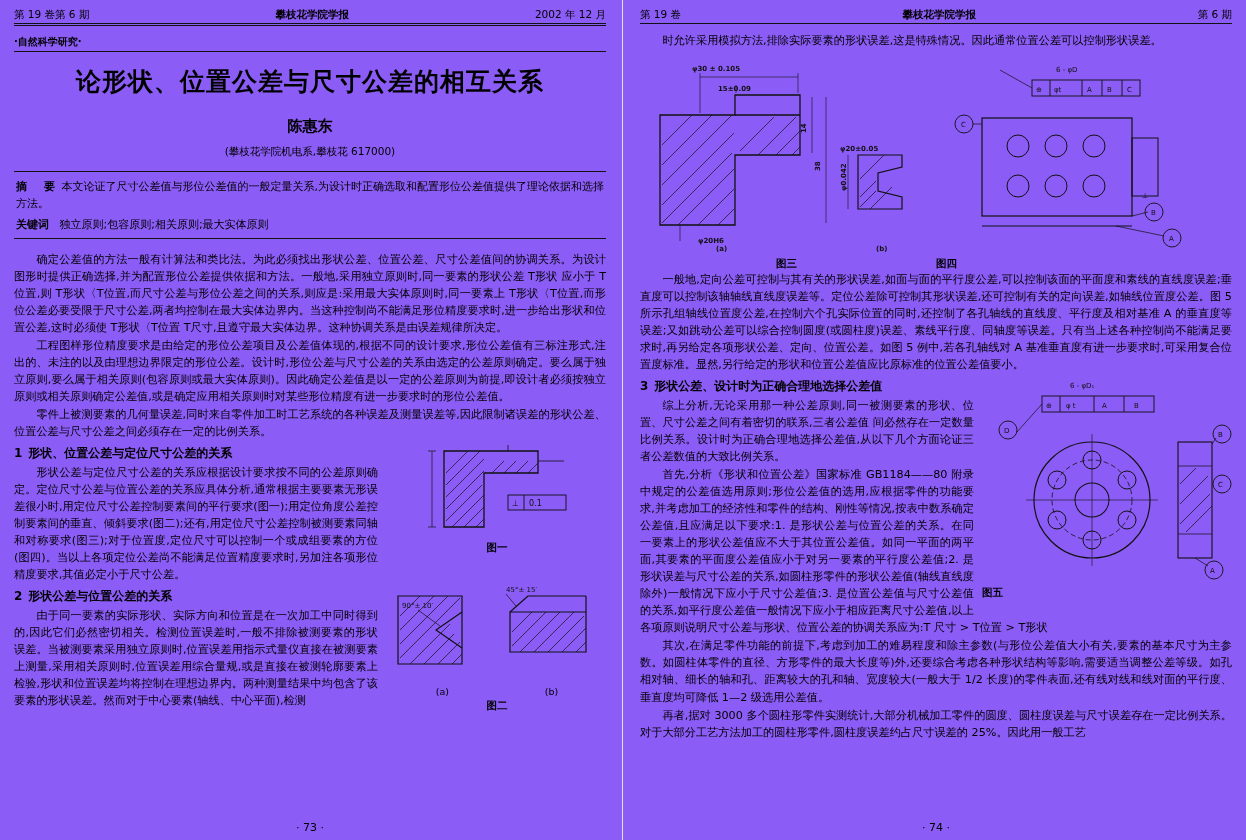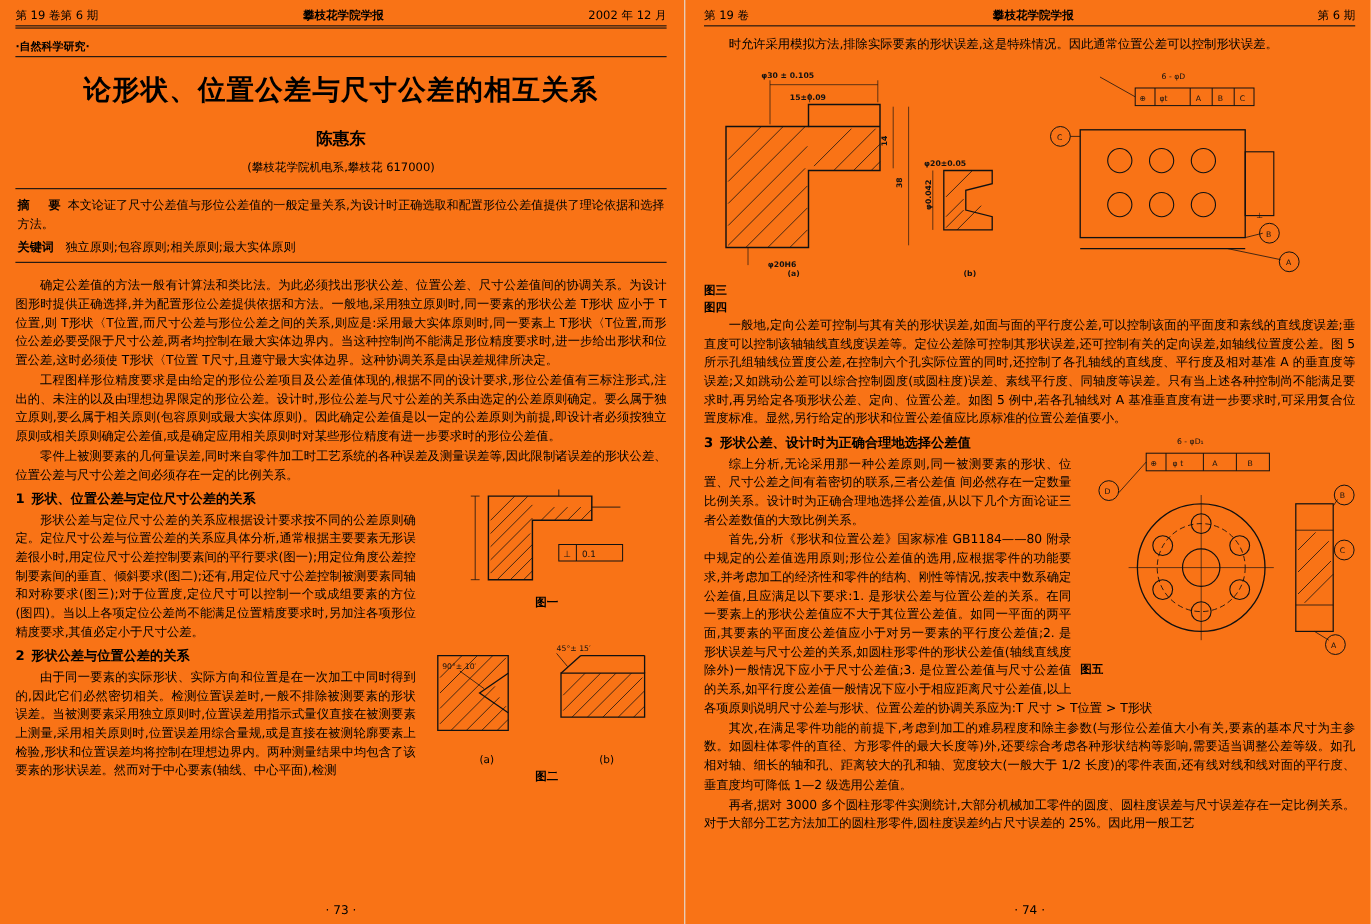--- a/index.html
+++ b/index.html
@@ -4,21 +4,21 @@
 <style>
   html,body{margin:0;padding:0;background:#fff;}
   body{
     width:1246px;height:840px;
     font-family:"DejaVu Sans","Liberation Sans",sans-serif;
     color:#000;
     overflow:hidden;
   }
   .scan{
     position:relative;width:1246px;height:840px;
-    background:#f97316;
+    background:#8b5cf6;
   }
   .page{
     position:absolute;top:0;height:840px;
     box-sizing:border-box;
     padding:8px 14px 0 14px;
   }
   .page-left{left:0;width:620px;}
   .page-right{left:626px;width:620px;}
   .gutter{
     position:absolute;left:622px;top:0;width:1px;height:840px;
@@ -275,21 +275,21 @@
               <line x1="230" y1="154" x2="252" y2="132"></line>
           </g>
           <line class="ln" stroke-width=".6" x1="208" y1="100" x2="208" y2="154"></line>
           <text class="txt-s" x="200" y="96">φ20±0.05</text>
           <text class="txt-s" x="206" y="136" transform="rotate(-90 206 136)">φ0.042</text>
           <text class="txt-s" x="76" y="196">(a)</text>
           <text class="txt-s" x="236" y="196">(b)</text>
         </svg>
       </div>
     </div>
-    <div style="display:flex;justify-content:center;flex-direction:column;">
+    <div style="display:flex;justify-content:center;">
       <div class="fig-lbl" style="width:160px">图三</div>
       <div class="fig-lbl" style="width:160px">图四</div>
     </div>
 
     <div style="position:absolute;left:310px;top:60px;width:290px;">
       <svg width="290" height="200" viewBox="0 0 290 200">
 
         <rect class="ln" stroke-width="1.2" x="46" y="58" width="150" height="98"></rect>
         <rect class="ln" stroke-width="1" x="196" y="78" width="26" height="58"></rect>
 

